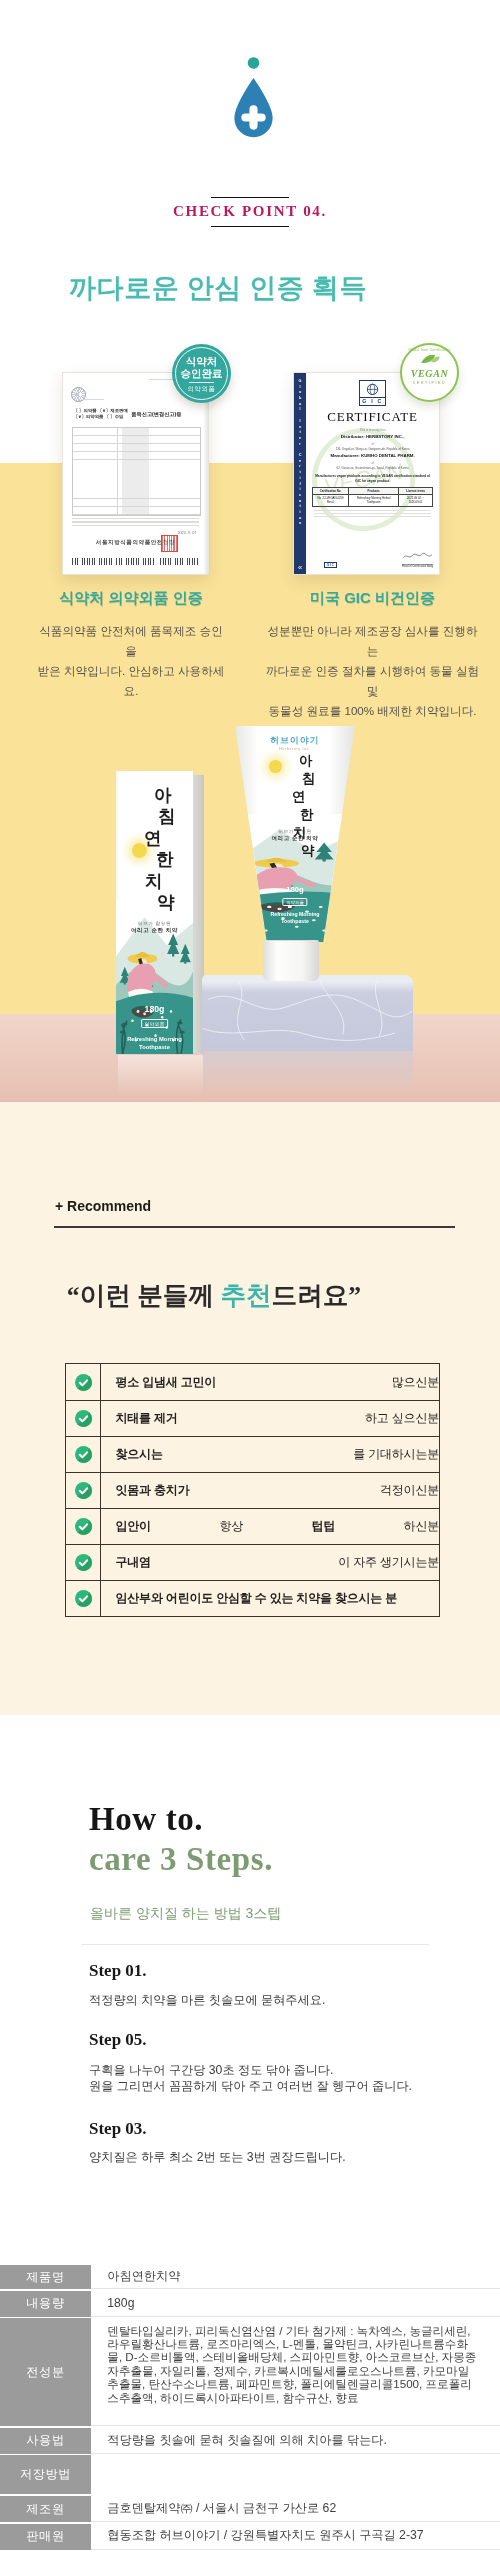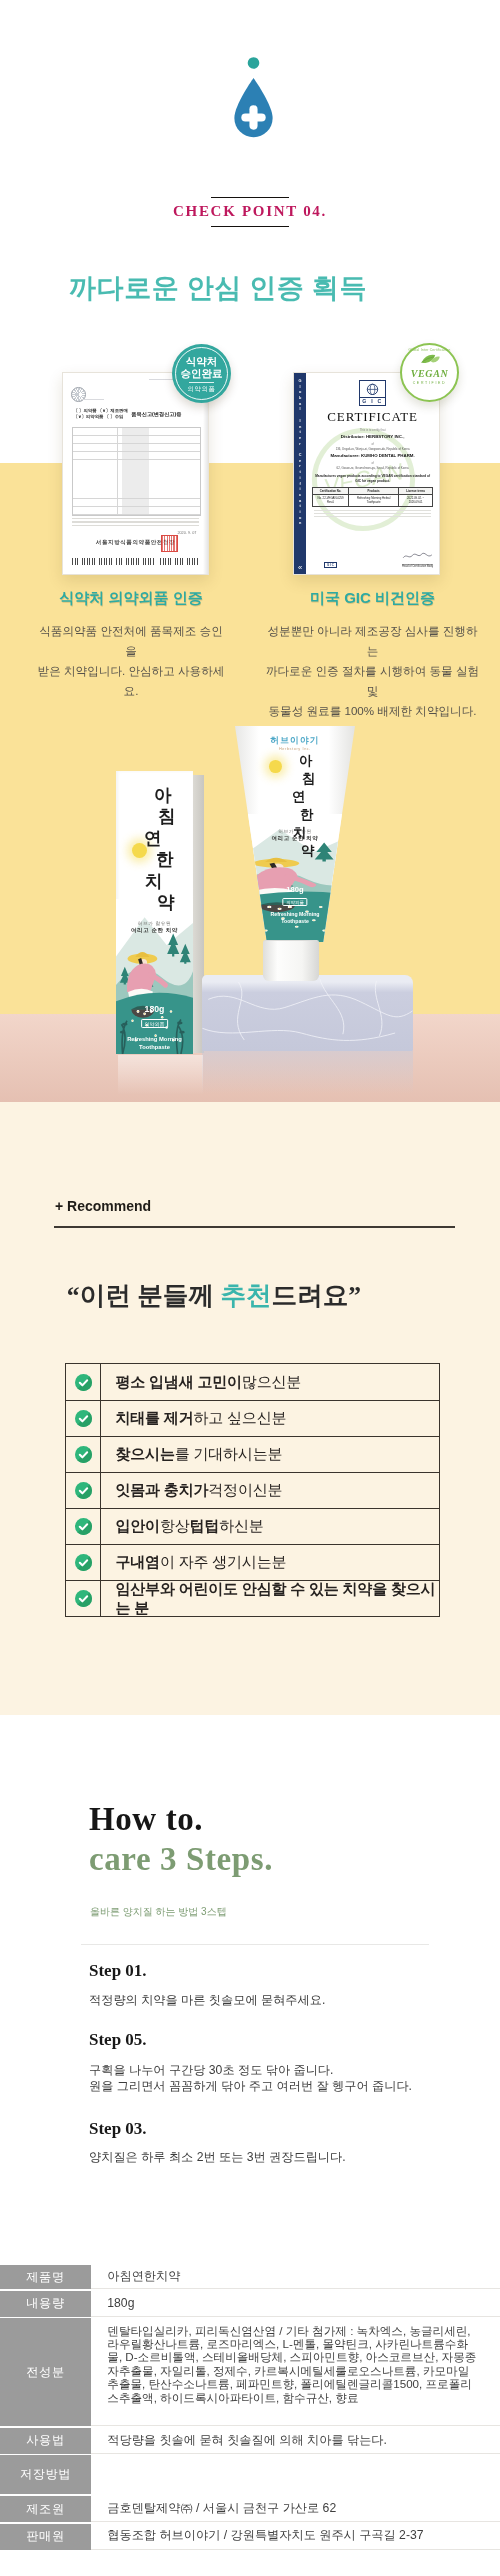--- a/index.html
+++ b/index.html
@@ -131,27 +131,27 @@
   
   .cream{left:0;top:1102px;width:500px;height:613px;background:#fcf3e2;}
   .rec-label{left:55px;top:1198px;font-size:14px;font-weight:800;color:#1f1c18;}
   .rec-rule{left:54px;top:1226px;width:401px;height:2.3px;background:#3e3933;}
   .quote{left:0;top:1278px;width:428px;text-align:center;font-size:25.6px;font-weight:700;color:#2b2b2b;}
   .quote .hl{color:#3ab5ac;}
   .chk-table{left:65px;top:1363px;width:375px;border:1.2px solid #3a342d;box-sizing:border-box;}
   .chk-row{display:flex;height:36px;box-sizing:border-box;}
   .chk-row + .chk-row{border-top:0.9px solid #3a342d;}
   .chk-icon-cell{width:34px;border-right:0.9px solid #3a342d;display:flex;align-items:center;justify-content:center;flex:none;}
-  .chk-text{flex:1;display:flex;align-items:center;padding-left:14.5px;font-size:15px;color:#262220;letter-spacing:-0.2px;}
+  .chk-text{flex:1;display:flex;align-items:center;padding-left:14.5px;font-size:12px;color:#262220;letter-spacing:-0.2px;justify-content:space-between;}
   .chk-text .b{font-weight:800;}
 
   
   .ht-t1{left:89px;top:1801px;font-size:33px;font-weight:700;color:#161616;letter-spacing:0.6px;}
   .ht-t2{left:89px;top:1841px;font-size:33px;font-weight:700;color:#7d9c73;letter-spacing:0.6px;}
-  .ht-sub{left:90px;top:1905px;font-size:10px;color:#7d9c73;font-weight:500;}
+  .ht-sub{left:90px;top:1905px;font-size:14px;color:#7d9c73;font-weight:500;}
   .ht-div{left:81px;top:1944px;width:348px;height:1.2px;background:#e8e8e6;}
   .step-label{font-size:17px;font-weight:700;color:#191919;}
   .step-text{font-size:12.2px;color:#3b3b3b;line-height:16.3px;}
   .s1l{left:89px;top:1961px;} .s1t{left:89px;top:1992px;}
   .s2l{left:89px;top:2030px;} .s2t{left:89px;top:2062px;}
   .s3l{left:89px;top:2119px;} .s3t{left:89px;top:2149px;}
 
   
   .spec{left:0;top:2265px;width:500px;}
   .spec-row{display:flex;margin-bottom:1.7px;}

